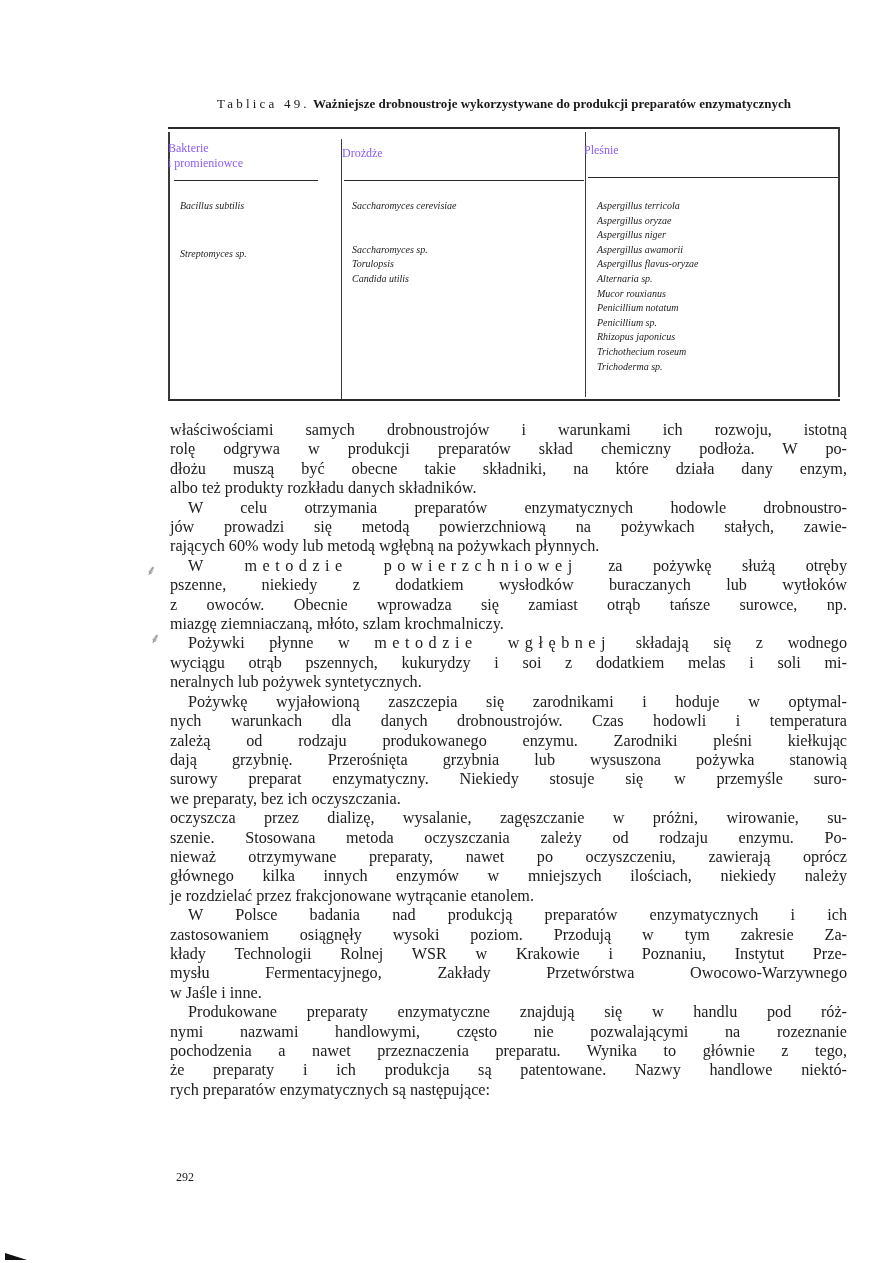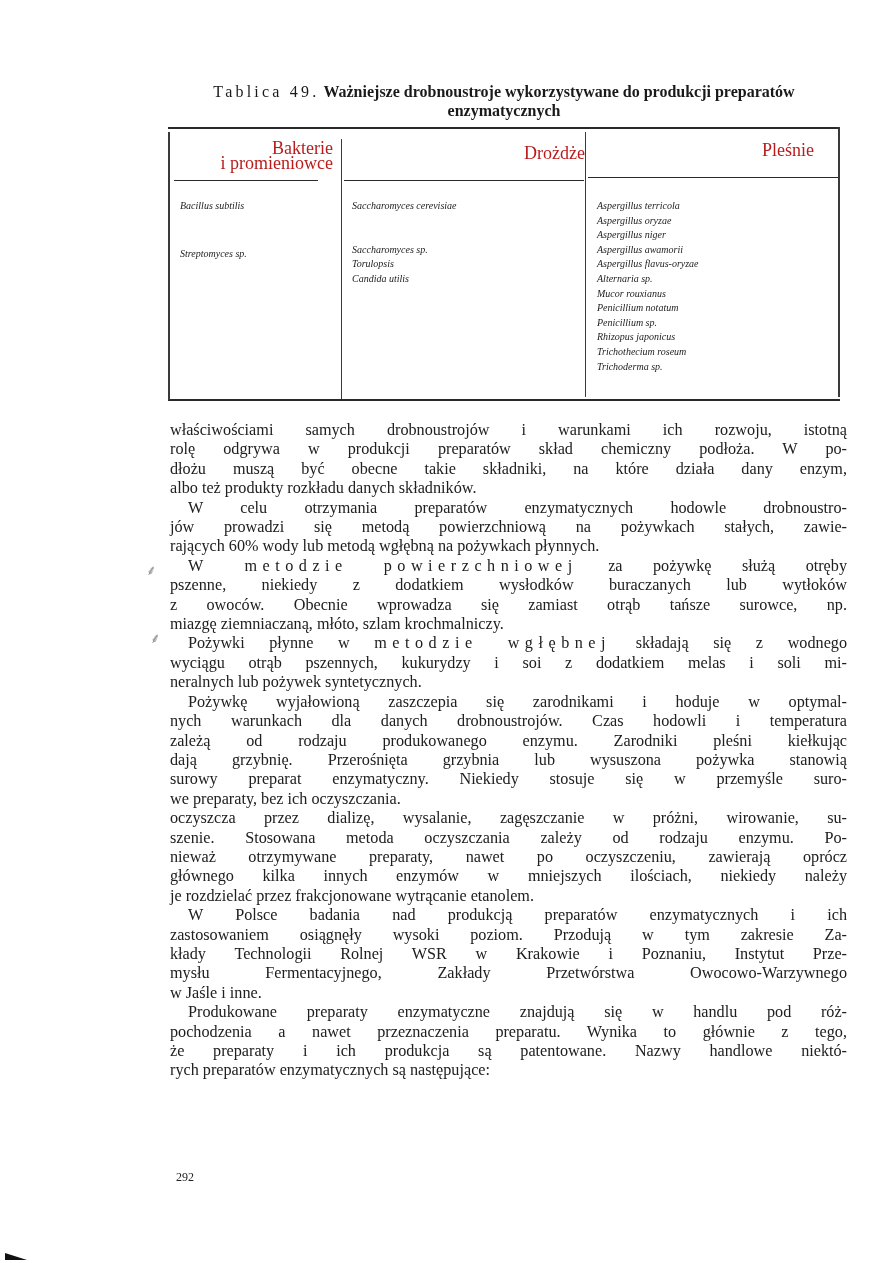--- a/index.html
+++ b/index.html
@@ -1,27 +1,27 @@
 <!DOCTYPE html>
 <html><head>
 <meta charset="utf-8">
 <style>
   html, body { margin:0; padding:0; background:#ffffff; }
   body { width:893px; height:1263px; position:relative; overflow:hidden;
          font-family:"DejaVu Serif","Liberation Serif",serif; color:#1a1a1a; }
   .page { position:absolute; left:0; top:0; width:893px; height:1263px; }
-  .caption { position:absolute; left:160px; top:82px; width:688px; text-align:center;
-             font-size:16px; line-height:19px; font-family:"Liberation Serif",serif; }
+  .caption { position:absolute; left:160px; top:94px; width:688px; text-align:center;
+             font-size:13px; line-height:19px; font-family:"Liberation Serif",serif; }
   .caption .lbl { letter-spacing:3.2px; font-weight:normal; }
   .caption .ttl { font-weight:bold; }
   .table-wrap { position:absolute; left:168px; top:127px; width:672px; height:275px; }
   .hline { position:absolute; height:1.5px; background:#2a2a2a; }
   .vline { position:absolute; width:1.5px; background:#3a3a3a; }
-  .hdr { position:absolute; text-align:right; font-size:18px; line-height:15px;
-         font-family:"Liberation Serif",serif; color:#b91c1c; }
+  .hdr { position:absolute; text-align:left; font-size:12px; line-height:15px;
+         font-family:"Liberation Serif",serif; color:#8b5cf6; }
   .col { position:absolute; font-style:italic; font-size:10px; line-height:14.6px;
          font-family:"Liberation Serif",serif; color:#222; }
   .col div { white-space:nowrap; }
   .body-text { position:absolute; left:170px; top:421px; width:677px;
                font-family:"Liberation Serif",serif; font-size:16.2px; line-height:19.4px;
                color:#202020; }
   .body-text p { margin:0; text-align:justify; text-align-last:justify; }
   .body-text p.last { text-align-last:left; }
   .body-text .ind { text-indent:18px; }
   .sp { letter-spacing:5.5px; }
@@ -51,21 +51,21 @@
     <div class="vline" style="left:0;top:5px;height:268px;"></div>
     <div class="vline" style="left:173px;top:12px;height:260px;width:1px;"></div>
     <div class="vline" style="left:417px;top:5px;height:265px;width:1px;"></div>
     <div class="vline" style="left:670px;top:0;height:270px;"></div>
 
     <div class="hdr" style="left:0;top:14px;width:165px;">
       <div>Bakterie</div>
       <div>i promieniowce</div>
     </div>
     <div class="hdr" style="left:174px;top:19px;width:243px;">Drożdże</div>
-    <div class="hdr" style="left:396px;top:16px;width:250px;">Pleśnie</div>
+    <div class="hdr" style="left:416px;top:16px;width:250px;">Pleśnie</div>
 
     <div class="col" style="left:12px;top:72px;">
       <div>Bacillus subtilis</div>
       <div style="margin-top:33px;">Streptomyces sp.</div>
     </div>
 
     <div class="col" style="left:184px;top:72px;">
       <div>Saccharomyces cerevisiae</div>
       <div style="margin-top:29px;">Saccharomyces sp.</div>
       <div>Torulopsis</div>
@@ -121,20 +121,21 @@
     <p>głównego kilka innych enzymów w mniejszych ilościach, niekiedy należy</p>
     <p class="last">je rozdzielać przez frakcjonowane wytrącanie etanolem.</p>
 
     <p class="ind">W Polsce badania nad produkcją preparatów enzymatycznych i ich</p>
     <p>zastosowaniem osiągnęły wysoki poziom. Przodują w tym zakresie Za-</p>
     <p>kłady Technologii Rolnej WSR w Krakowie i Poznaniu, Instytut Prze-</p>
     <p>mysłu Fermentacyjnego, Zakłady Przetwórstwa Owocowo-Warzywnego</p>
     <p class="last">w Jaśle i inne.</p>
 
     <p class="ind">Produkowane preparaty enzymatyczne znajdują się w handlu pod róż-</p>
+    <p>nymi nazwami handlowymi, często nie pozwalającymi na rozeznanie</p>
     <p>pochodzenia a nawet przeznaczenia preparatu. Wynika to głównie z tego,</p>
     <p>że preparaty i ich produkcja są patentowane. Nazwy handlowe niektó-</p>
     <p class="last">rych preparatów enzymatycznych są następujące:</p>
   </div>
 
   <div class="margin-mark" style="left:146px;top:560px;">⸙</div>
   <div class="margin-mark" style="left:150px;top:628px;">⸙</div>
 
   <div class="page-num">292</div>
 

